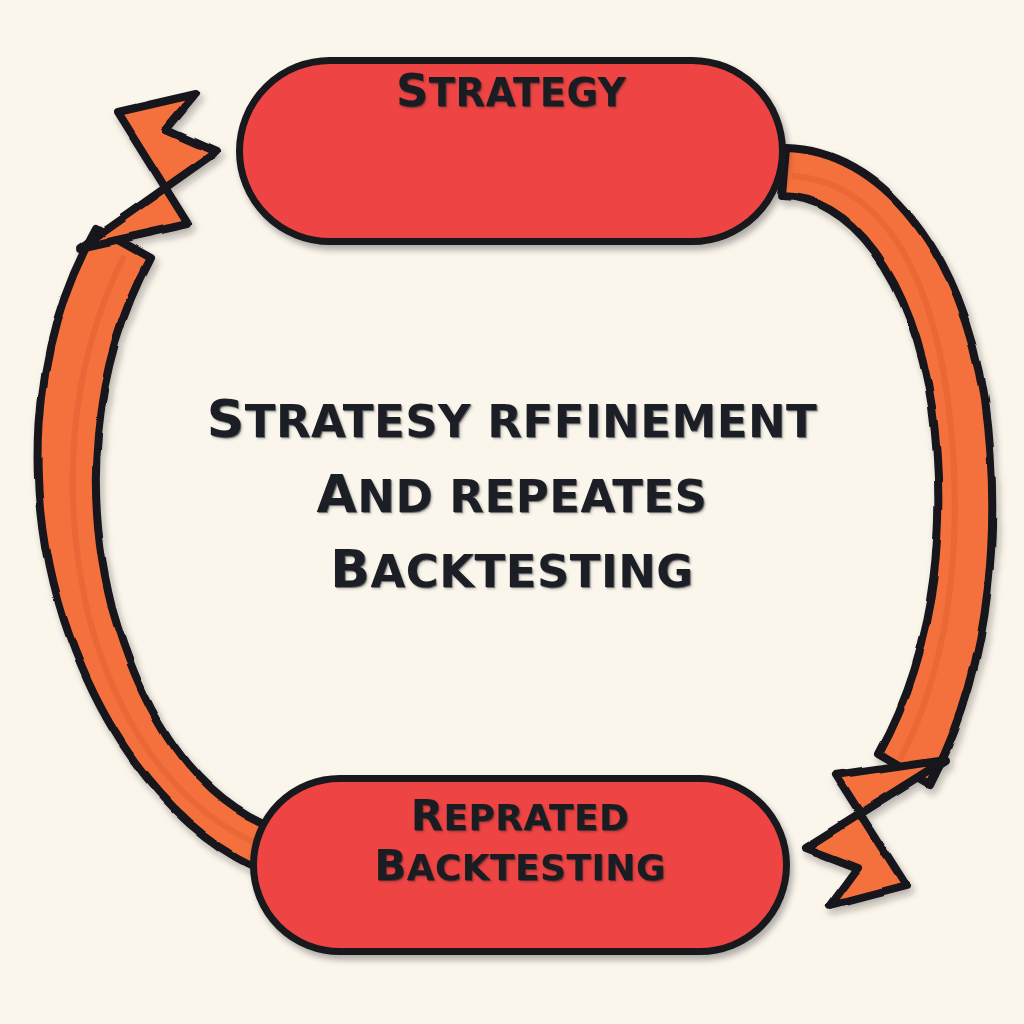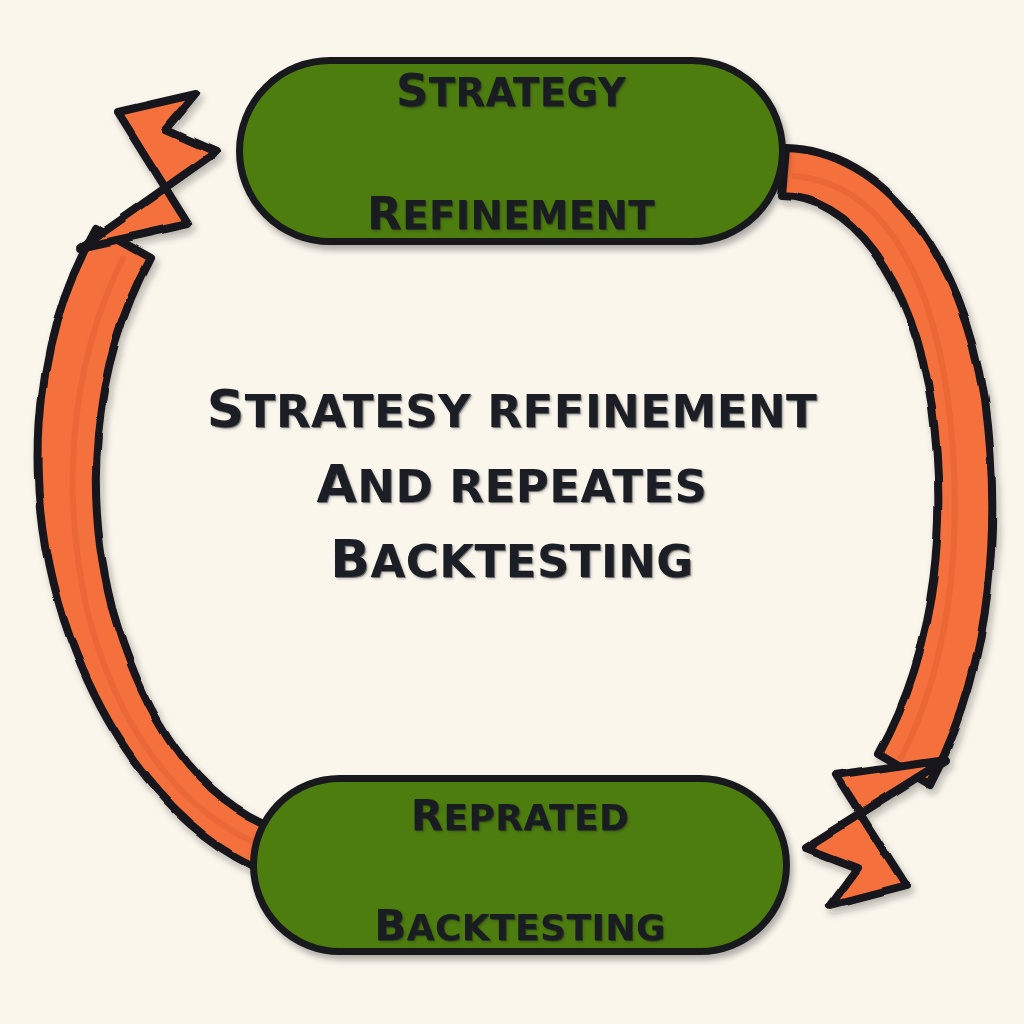--- a/index.html
+++ b/index.html
@@ -28,22 +28,22 @@
     pointer-events: none;
   }
 
   
   .node {
     position: absolute;
     box-sizing: border-box;
     display: flex;
     flex-direction: column;
     align-items: center;
-    justify-content: space-between;
-    background: #4d7c0f;
+    justify-content: flex-start;
+    background: #ef4444;
     border: 7px solid #17191C;
     border-radius: 999px;
     box-shadow: 3px 5px 6px rgba(20,22,26,0.33);
     z-index: 5;
   }
 
   .node-line {
     color: #191D22;
     font-weight: 700;
     letter-spacing: 0.5px;
@@ -76,21 +76,21 @@
     height: 180px;
     padding-top: 12px;
   }
   #node-bottom .node-line { font-size: 42px; }
   #node-bottom .line-2 { margin-top: 6px; }
 
   
   #center-caption {
     position: absolute;
     left: 112px;
-    top: 372px;
+    top: 382px;
     width: 800px;
     z-index: 4;
     text-align: center;
   }
 
   .caption-line {
     color: #1B1F25;
     font-size: 52px;
     font-weight: 700;
     letter-spacing: 0.5px;
@@ -163,23 +163,20 @@
                L 118 112
                L 188 224
                Z" fill="#F4703C" stroke="#14171A" stroke-width="8" stroke-linejoin="round" filter="url(#sketchy)"></path>
     </g>
   </svg>
 
   <div class="node" id="node-top">
     <div class="node-line line-1">
       <span class="cap">S</span><span class="rest">TRATEGY</span>
     </div>
-    <div class="node-line line-2">
-      <span class="cap">R</span><span class="rest">EFINEMENT</span>
-    </div>
   </div>
 
   <div id="center-caption">
     <div class="caption-line">
       <span class="cap">S</span><span class="rest">TRATESY RFFINEMENT</span>
     </div>
     <div class="caption-line">
       <span class="cap">A</span><span class="rest">ND REPEATES</span>
     </div>
     <div class="caption-line">

